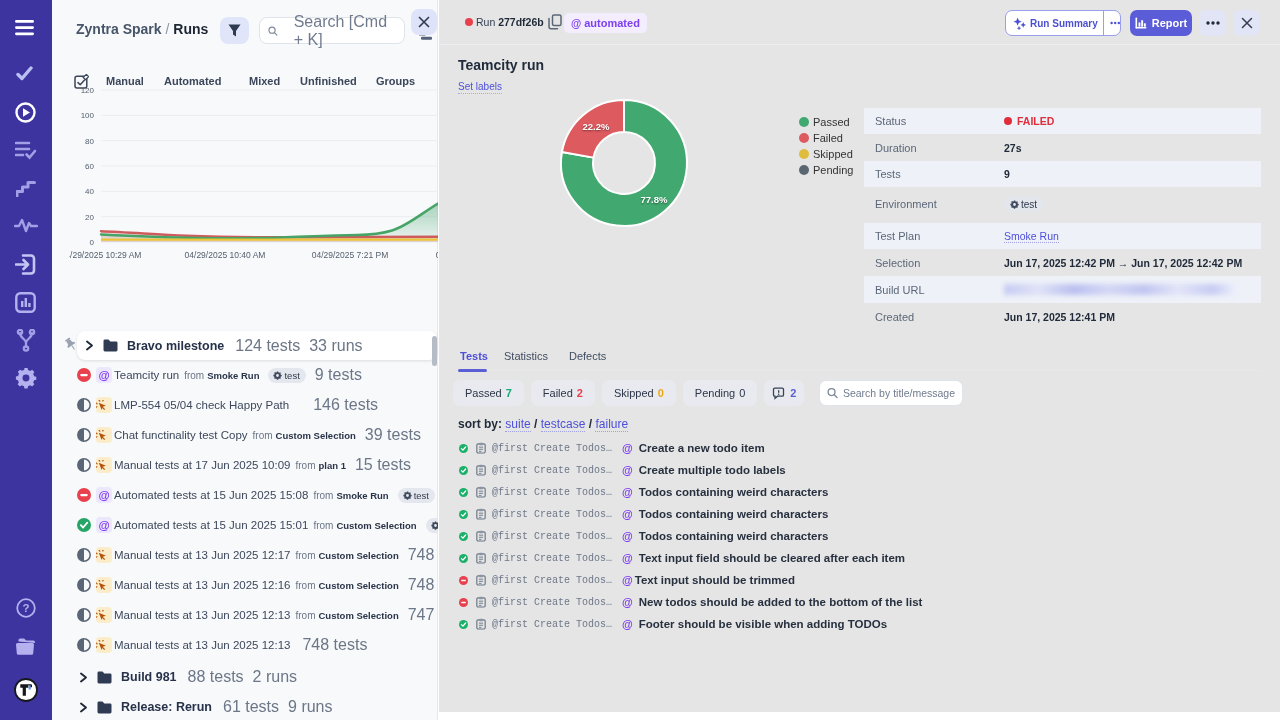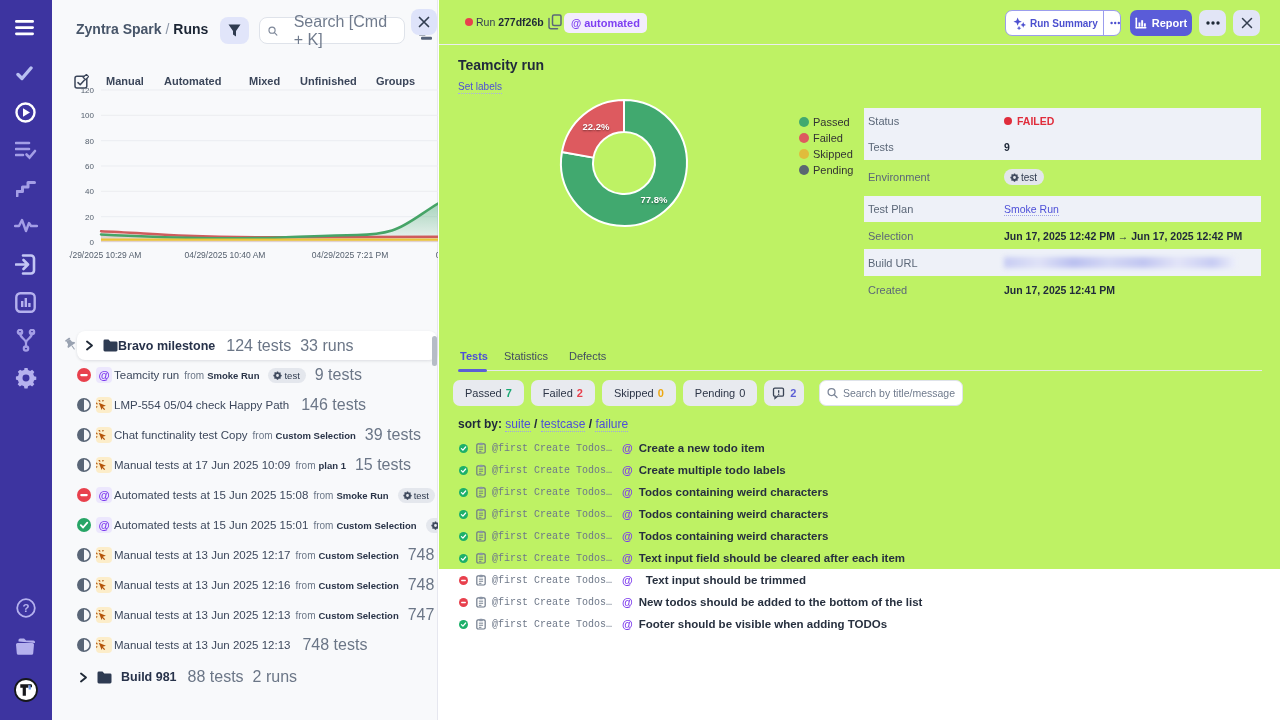--- a/index.html
+++ b/index.html
@@ -1,32 +1,32 @@
 <!DOCTYPE html>
 <html><head><meta charset="utf-8">
 <style>
 *{margin:0;padding:0;box-sizing:border-box}
 html,body{width:1280px;height:720px;overflow:hidden;font-family:"Liberation Sans",sans-serif;background:#fff;position:relative}
 .a{position:absolute}
 #sidebar{position:absolute;left:0;top:0;width:52px;height:720px;background:#3d34a0}
 #left{position:absolute;left:52px;top:0;width:386px;height:720px;background:#f8f9fb;border-right:1px solid #e6e7ef}
-#right{position:absolute;left:439px;top:0;width:841px;height:569px;background:#bef264}
+#right{position:absolute;left:439px;top:0;width:841px;height:712px;background:#e5e5e5}
 svg{display:block}
 .mono{font-family:"Liberation Mono",monospace}
 .row{position:absolute;left:25px;width:361px;height:28px;display:flex;align-items:center;overflow:hidden;white-space:nowrap}
 .frow{position:absolute;left:27px;width:359px;height:28px;display:flex;align-items:center;overflow:hidden;white-space:nowrap;font-size:12.5px}
 .st{flex:0 0 14px;height:14px;margin-right:5px}
 .ti{flex:0 0 16px;height:16px;border-radius:4px;text-align:center;margin-right:2px}
 .rt{font-size:11.5px;color:#3d485c}
 .fr{font-size:10px;color:#6b7687;margin-left:5px}
 .fb{font-size:9.5px;color:#2a3448;font-weight:bold;margin-left:3px}
 .pill{font-size:9.5px;color:#2f3a4e;background:#e4e7ed;border-radius:8px;padding:2px 6px 2px 5px;margin-left:9px;display:inline-flex;align-items:center;gap:2px}
 .cnt{font-size:16px;color:#6b7687;margin-left:9px}
 .trow{display:flex;align-items:center}
-.tl{flex:0 0 140px;padding-left:4px;font-size:11px;color:#5b6778}
+.tl{flex:0 0 140px;padding-left:11px;font-size:11px;color:#5b6778}
 .tv{font-size:10.5px;color:#212b3b;font-weight:bold;display:flex;align-items:center;white-space:nowrap}
 .fpill{height:26px;background:#e8eaef;border-radius:7px;display:inline-flex;align-items:center;padding:0 12px;font-size:11px;color:#2c3547;justify-content:center}
 .slink{color:#4d4fd8;border-bottom:1px dotted #9fa1e8}
 </style></head>
 <body>
 <div id="sidebar">
 
 <svg class="a" style="left:15px;top:20px" width="20" height="16" viewBox="0 0 20 16">
       <g fill="#fff">
         <rect x="0" y="0" width="19" height="2.8" rx="1.4"></rect>
@@ -193,21 +193,21 @@
           <rect x="6.5" y="8.8" width="1.1" height="4.8" rx="0.55"></rect>
         </g>
       </svg>
 <div class="a" style="left:25px;top:331px;width:360px;height:29px;background:#fff;border-radius:8px;box-shadow:0 1px 3px rgba(16,24,40,.12);display:flex;align-items:center;padding-left:8px">
 <svg width="9" height="11" viewBox="0 0 9 11">
           <path d="M2 1.5 L7 5.5 L2 9.5" fill="none" stroke="#1f2937" stroke-width="1.9" stroke-linecap="round" stroke-linejoin="round"></path>
         </svg>
 <svg style="margin-left:9px" width="15" height="13" viewBox="0 0 15 13">
           <path fill="#2e3b52" d="M0.5 2 a1.4 1.4 0 0 1 1.4-1.4 h3.6 l1.8 1.8 h5.8 A1.4 1.4 0 0 1 14.5 3.8 V11 a1.4 1.4 0 0 1 -1.4 1.4 H1.9 A1.4 1.4 0 0 1 0.5 11 Z"></path>
         </svg>
-<span style="font-weight:bold;color:#27324a;font-size:12.5px">Bravo milestone</span>
+<span style="margin-left:9px;font-weight:bold;color:#27324a;font-size:12.5px">Bravo milestone</span>
 <span class="cnt" style="margin-left:11px">124 tests</span>
         <span class="cnt">33 runs</span>
 </div>
 <div class="row" style="top:361px">
         <span class="st">
           <svg width="14" height="14" viewBox="0 0 14 14">
             <circle cx="7" cy="7" r="7" fill="#e8404d"></circle>
             <rect x="3.2" y="5.9" width="7.6" height="2.3" rx="1.1" fill="#fff"></rect>
           </svg>
         </span>
@@ -230,21 +230,21 @@
         <span class="ti" style="background:#fcedca">
           <svg style="margin-top:2.5px" width="11" height="11" viewBox="0 0 12 12">
             <g stroke="#b45309" stroke-width="1.3" stroke-linecap="round">
               <path d="M1.2 4.2 L0.4 3.4 M4.2 1.2 L3.4 0.4 M1 7.4 L0 7.8 M7.4 1 L7.8 0"></path>
             </g>
             <path fill="#b45309" d="M3 3 L10.8 6.2 L7.4 7.4 L6.2 10.8 Z"></path>
             <path fill="#b45309" d="M7 7 L10 10 L8.9 11 L6.2 7.8 Z"></path>
           </svg>
         </span>
         <span class="rt">LMP-554 05/04 check Happy Path</span>
-        <span class="cnt" style="margin-left:12px">146 tests</span>
+        <span class="cnt" style="margin-left:24px">146 tests</span>
       </div>
 <div class="row" style="top:421px">
         <span class="st">
           <svg width="14" height="14" viewBox="0 0 14 14">
             <circle cx="7" cy="7" r="6.2" fill="none" stroke="#5a6677" stroke-width="1.5"></circle>
             <path d="M7 0.8 A6.2 6.2 0 0 0 7 13.2 Z" fill="#5a6677"></path>
           </svg>
         </span>
         <span class="ti" style="background:#fcedca">
           <svg style="margin-top:2.5px" width="11" height="11" viewBox="0 0 12 12">
@@ -397,20 +397,31 @@
         <svg width="9" height="11" viewBox="0 0 9 11">
           <path d="M2 1.5 L7 5.5 L2 9.5" fill="none" stroke="#1f2937" stroke-width="1.9" stroke-linecap="round" stroke-linejoin="round"></path>
         </svg>
         <svg style="margin-left:9px" width="15" height="13" viewBox="0 0 15 13">
           <path fill="#2e3b52" d="M0.5 2 a1.4 1.4 0 0 1 1.4-1.4 h3.6 l1.8 1.8 h5.8 A1.4 1.4 0 0 1 14.5 3.8 V11 a1.4 1.4 0 0 1 -1.4 1.4 H1.9 A1.4 1.4 0 0 1 0.5 11 Z"></path>
         </svg>
         <span style="margin-left:9px;font-weight:bold;color:#27324a">Build 981</span>
         <span class="cnt" style="margin-left:11px">88 tests</span>
         <span class="cnt">2 runs</span>
       </div>
+<div class="frow" style="top:693px">
+        <svg width="9" height="11" viewBox="0 0 9 11">
+          <path d="M2 1.5 L7 5.5 L2 9.5" fill="none" stroke="#1f2937" stroke-width="1.9" stroke-linecap="round" stroke-linejoin="round"></path>
+        </svg>
+        <svg style="margin-left:9px" width="15" height="13" viewBox="0 0 15 13">
+          <path fill="#2e3b52" d="M0.5 2 a1.4 1.4 0 0 1 1.4-1.4 h3.6 l1.8 1.8 h5.8 A1.4 1.4 0 0 1 14.5 3.8 V11 a1.4 1.4 0 0 1 -1.4 1.4 H1.9 A1.4 1.4 0 0 1 0.5 11 Z"></path>
+        </svg>
+        <span style="margin-left:9px;font-weight:bold;color:#27324a">Release: Rerun</span>
+        <span class="cnt" style="margin-left:11px">61 tests</span>
+        <span class="cnt">9 runs</span>
+      </div>
 </div>
 
 <div class="a" style="left:380px;top:336px;width:5px;height:30px;background:#b6bcc6;border-radius:3px"></div>
 </div>
 <div id="right">
 <div class="a" style="left:0;top:0;width:841px;height:45px;border-bottom:1px solid #ebedf1"></div>
 <span class="a" style="left:26px;top:18px;width:8px;height:8px;border-radius:50%;background:#e8404d"></span>
 <div class="a" style="left:37px;top:16px;font-size:10.5px;color:#313d52">Run <b style="color:#1f2937">277df26b</b></div>
 <svg class="a" style="left:109px;top:14px" width="14" height="16" viewBox="0 0 14 16">
       <rect x="4.5" y="1" width="8.5" height="10.5" rx="1.5" fill="none" stroke="#5b6778" stroke-width="1.5"></rect>
@@ -481,20 +492,24 @@
 <div class="a" style="left:360px;top:114px;font-size:11px;color:#333">
 <div style="display:flex;align-items:center;height:16px"><span style="width:10px;height:10px;border-radius:50%;background:#41a96f;margin-right:4px"></span>Passed</div>
 <div style="display:flex;align-items:center;height:16px"><span style="width:10px;height:10px;border-radius:50%;background:#dd5a5f;margin-right:4px"></span>Failed</div>
 <div style="display:flex;align-items:center;height:16px"><span style="width:10px;height:10px;border-radius:50%;background:#e0bc3c;margin-right:4px"></span>Skipped</div>
 <div style="display:flex;align-items:center;height:16px"><span style="width:10px;height:10px;border-radius:50%;background:#5a6771;margin-right:4px"></span>Pending</div>
 </div>
 <div id="dtable" class="a" style="left:425px;top:108px;width:397px">
 <div class="trow" style="background:#eef1f8;height:26px">
         <span class="tl">Status</span>
         <span class="tv" style="color:#e02d3c"><span style="display:inline-block;width:8px;height:8px;border-radius:50%;background:#e02d3c;margin-right:5px"></span>FAILED</span>
+      </div>
+<div class="trow" style="height:27px">
+        <span class="tl">Duration</span>
+        <span class="tv">27s</span>
       </div>
 <div class="trow" style="background:#eef1f8;height:26px">
         <span class="tl">Tests</span>
         <span class="tv">9</span>
       </div>
 <div class="trow" style="height:34px">
         <span class="tl">Environment</span>
         <span class="tv">
           <span class="pill" style="margin-left:0;background:#e3e6ec;font-weight:normal;font-size:10px;padding:2.5px 7px 2.5px 6px"><svg width="9" height="9" viewBox="0 0 24 24">
               <path fill="#3f4a5e" d="M10.3 1h3.4l.5 2.4a8.6 8.6 0 0 1 2.4 1l2.1-1.3 2.4 2.4-1.3 2.1c.5.8.8 1.6 1 2.4l2.4.5v3.4l-2.4.5c-.2.9-.6 1.7-1 2.4l1.3 2.1-2.4 2.4-2.1-1.3c-.8.5-1.6.8-2.4 1l-.5 2.4h-3.4l-.5-2.4a8.6 8.6 0 0 1-2.4-1l-2.1 1.3-2.4-2.4 1.3-2.1c-.5-.8-.8-1.6-1-2.4L1 13.7v-3.4l2.4-.5c.2-.9.6-1.7 1-2.4L3.1 5.3l2.4-2.4 2.1 1.3c.8-.5 1.6-.8 2.4-1zM12 8.2a3.8 3.8 0 1 0 0 7.6 3.8 3.8 0 0 0 0-7.6z"></path>
@@ -655,21 +670,21 @@
           </svg>
           <span style="margin-left:8px;display:inline-flex">
             <svg width="10" height="12" viewBox="0 0 12 14">
               <rect x="1" y="2" width="10" height="11" rx="1.5" fill="none" stroke="#6b7687" stroke-width="1.4"></rect>
               <rect x="3.8" y="0.7" width="4.4" height="3" rx="1" fill="#8a94a5"></rect>
               <path d="M3.5 6 h5 M3.5 8.5 h5 M3.5 11 h3" stroke="#6b7687" stroke-width="1.1"></path>
             </svg>
           </span>
           <span class="mono" style="font-size:10px;color:#6e7889;margin-left:6px">@first Create Todos…</span>
           <span style="margin-left:10px;color:#7c3aed;font-weight:bold;font-size:11px">@</span>
-          <span style="margin-left:13px;font-size:11.5px;font-weight:bold;color:#27303f">Text input should be trimmed</span>
+          <span style="margin-left:2px;font-size:11.5px;font-weight:bold;color:#27303f">Text input should be trimmed</span>
         </div>
         <div class="a" style="left:20px;top:244px;height:22px;display:flex;align-items:center">
           <svg width="9" height="9" viewBox="0 0 14 14">
             <circle cx="7" cy="7" r="7" fill="#e8404d"></circle>
             <rect x="3.2" y="5.9" width="7.6" height="2.3" rx="1.1" fill="#fff"></rect>
           </svg>
           <span style="margin-left:8px;display:inline-flex">
             <svg width="10" height="12" viewBox="0 0 12 14">
               <rect x="1" y="2" width="10" height="11" rx="1.5" fill="none" stroke="#6b7687" stroke-width="1.4"></rect>
               <rect x="3.8" y="0.7" width="4.4" height="3" rx="1" fill="#8a94a5"></rect>

